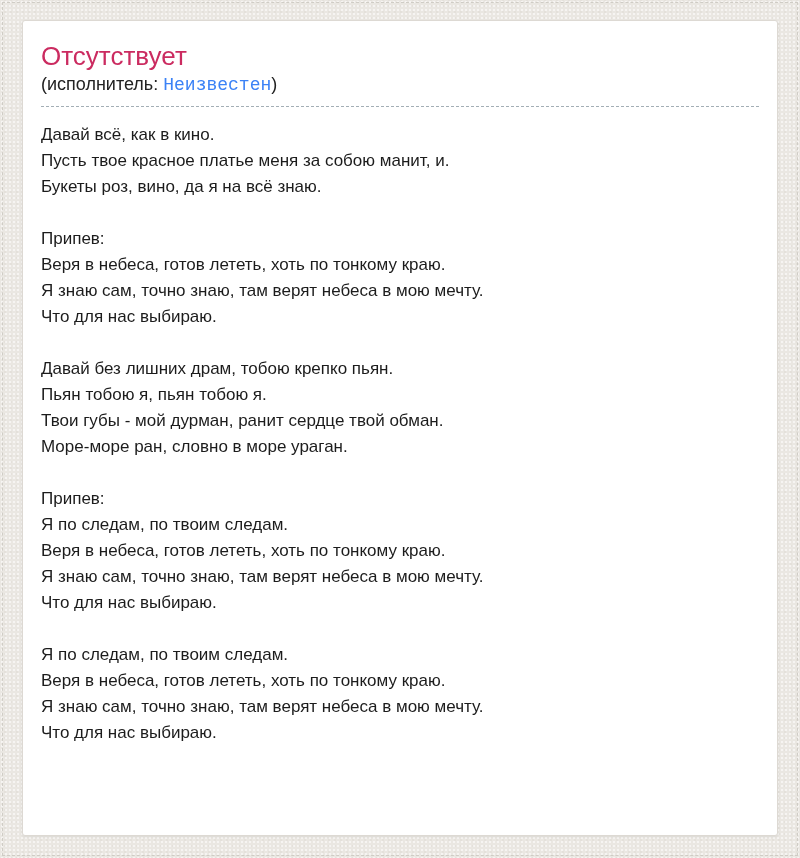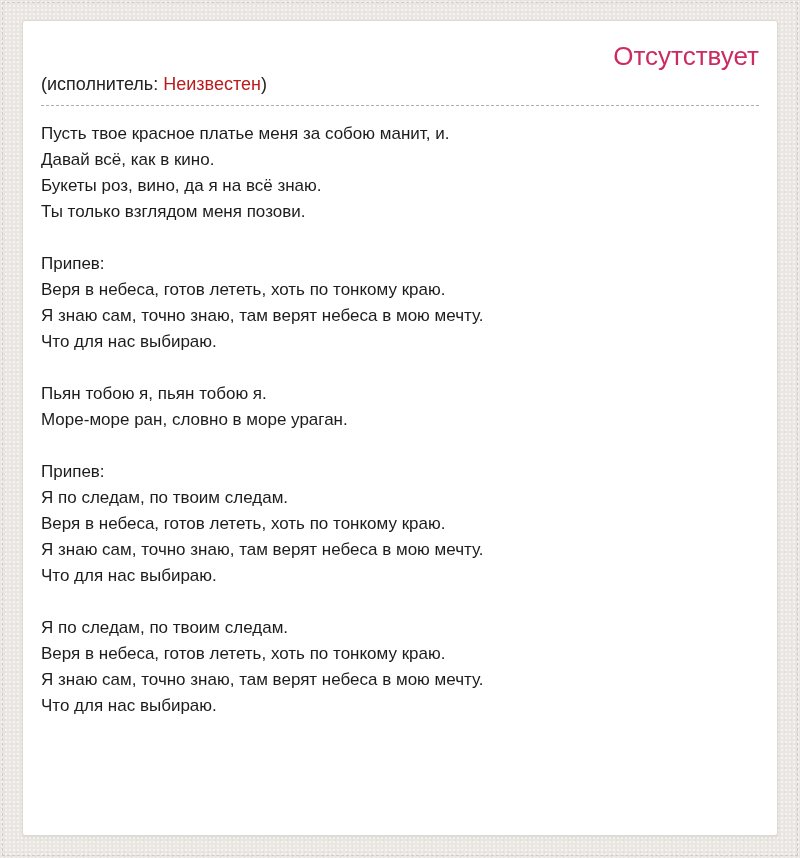--- a/index.html
+++ b/index.html
@@ -35,33 +35,33 @@
     box-shadow: 0 1px 3px rgba(0,0,0,0.07);
     padding: 14px 18px 28px 18px;
   }
   .song-title {
     margin: 6px 0 1px 0;
     font-size: 26px;
     font-weight: normal;
     line-height: 1.2;
     color: #cb2b60;
     letter-spacing: 0;
-    text-align: right;
   }
   .subtitle {
     font-size: 18px;
     color: #222222;
     line-height: 1.3;
     padding-bottom: 8px;
     border-bottom: 1px dashed #a3aeb5;
   }
   .artist-link {
-    color: #b91c1c;
+    color: #3b82f6;
     text-decoration: none;
     cursor: pointer;
+    font-family: Liberation Mono, monospace;
   }
   .lyrics {
     margin-top: 15px;
     font-size: 17px;
     line-height: 26px;
     color: #1c1c1c;
   }
   .stanza { margin: 0 0 26px 0; }
   .stanza:last-child { margin-bottom: 0; }
   .line { white-space: pre-wrap; }
@@ -73,33 +73,34 @@
 
 <div class="card">
   <h1 class="song-title">Отсутствует</h1>
 
   <div class="subtitle">
     <span>(исполнитель: </span><a class="artist-link">Неизвестен</a><span>)</span>
   </div>
 
   <div class="lyrics">
       <div class="stanza">
+        <div class="line">Давай всё, как в кино.</div>
         <div class="line">Пусть твое красное платье меня за собою манит, и.</div>
-        <div class="line">Давай всё, как в кино.</div>
         <div class="line">Букеты роз, вино, да я на всё знаю.</div>
-        <div class="line">Ты только взглядом меня позови.</div>
       </div>
       <div class="stanza">
         <div class="line">Припев:</div>
         <div class="line">Веря в небеса, готов лететь, хоть по тонкому краю.</div>
         <div class="line">Я знаю сам, точно знаю, там верят небеса в мою мечту.</div>
         <div class="line">Что для нас выбираю.</div>
       </div>
       <div class="stanza">
+        <div class="line">Давай без лишних драм, тобою крепко пьян.</div>
         <div class="line">Пьян тобою я, пьян тобою я.</div>
+        <div class="line">Твои губы - мой дурман, ранит сердце твой обман.</div>
         <div class="line">Море-море ран, словно в море ураган.</div>
       </div>
       <div class="stanza">
         <div class="line">Припев:</div>
         <div class="line">Я по следам, по твоим следам.</div>
         <div class="line">Веря в небеса, готов лететь, хоть по тонкому краю.</div>
         <div class="line">Я знаю сам, точно знаю, там верят небеса в мою мечту.</div>
         <div class="line">Что для нас выбираю.</div>
       </div>
       <div class="stanza">

